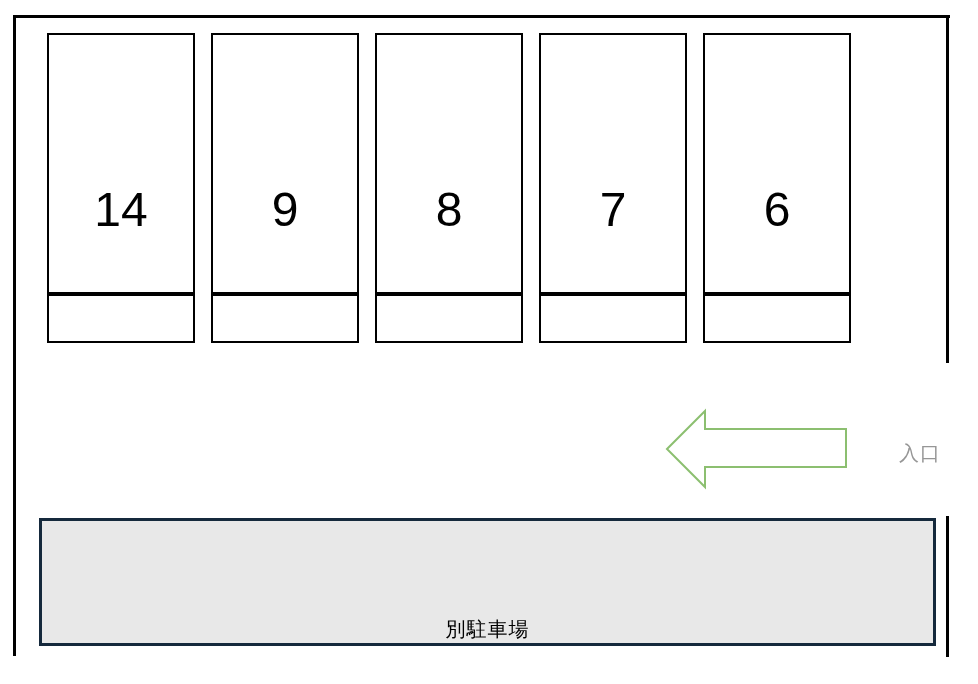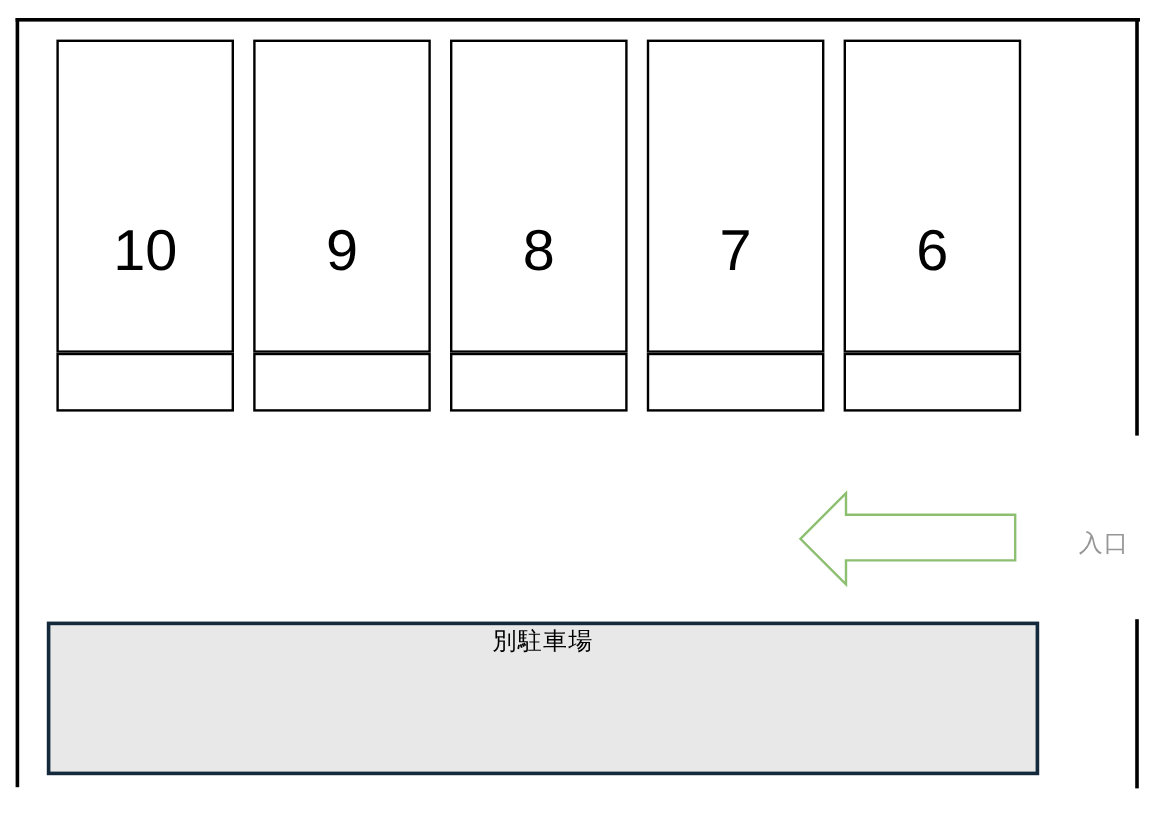--- a/index.html
+++ b/index.html
@@ -68,47 +68,47 @@
     color: var(--entrance-gray, #969696);
     letter-spacing: 1px;
     white-space: nowrap;
   }
 
   
   .annex-box {
     position: absolute;
     left: 39px;
     top: 518px;
-    width: 827px;
+    width: 897px;
     height: 128px;
     box-sizing: border-box;
     border: 3px solid var(--annex-border, #15293c);
     background: var(--annex-fill, #e8e8e8);
     display: flex;
-    align-items: flex-start;
+    align-items: flex-end;
     justify-content: center;
   }
   .annex-label {
     font-size: 20px;
     color: #000000;
     letter-spacing: 1px;
   }
 </style>
 </head>
 <body>
 
 <div class="canvas">
 
   <div class="wall wall-top"></div>
   <div class="wall wall-left"></div>
   <div class="wall wall-right-upper"></div>
   <div class="wall wall-right-lower"></div>
 
   <div class="stall pos-0">
-    <div class="stall-num">10</div>
+    <div class="stall-num">14</div>
   </div>
   <div class="bumper pos-0"></div>
 
   <div class="stall pos-1">
     <div class="stall-num">9</div>
   </div>
   <div class="bumper pos-1"></div>
 
   <div class="stall pos-2">
     <div class="stall-num">8</div>

